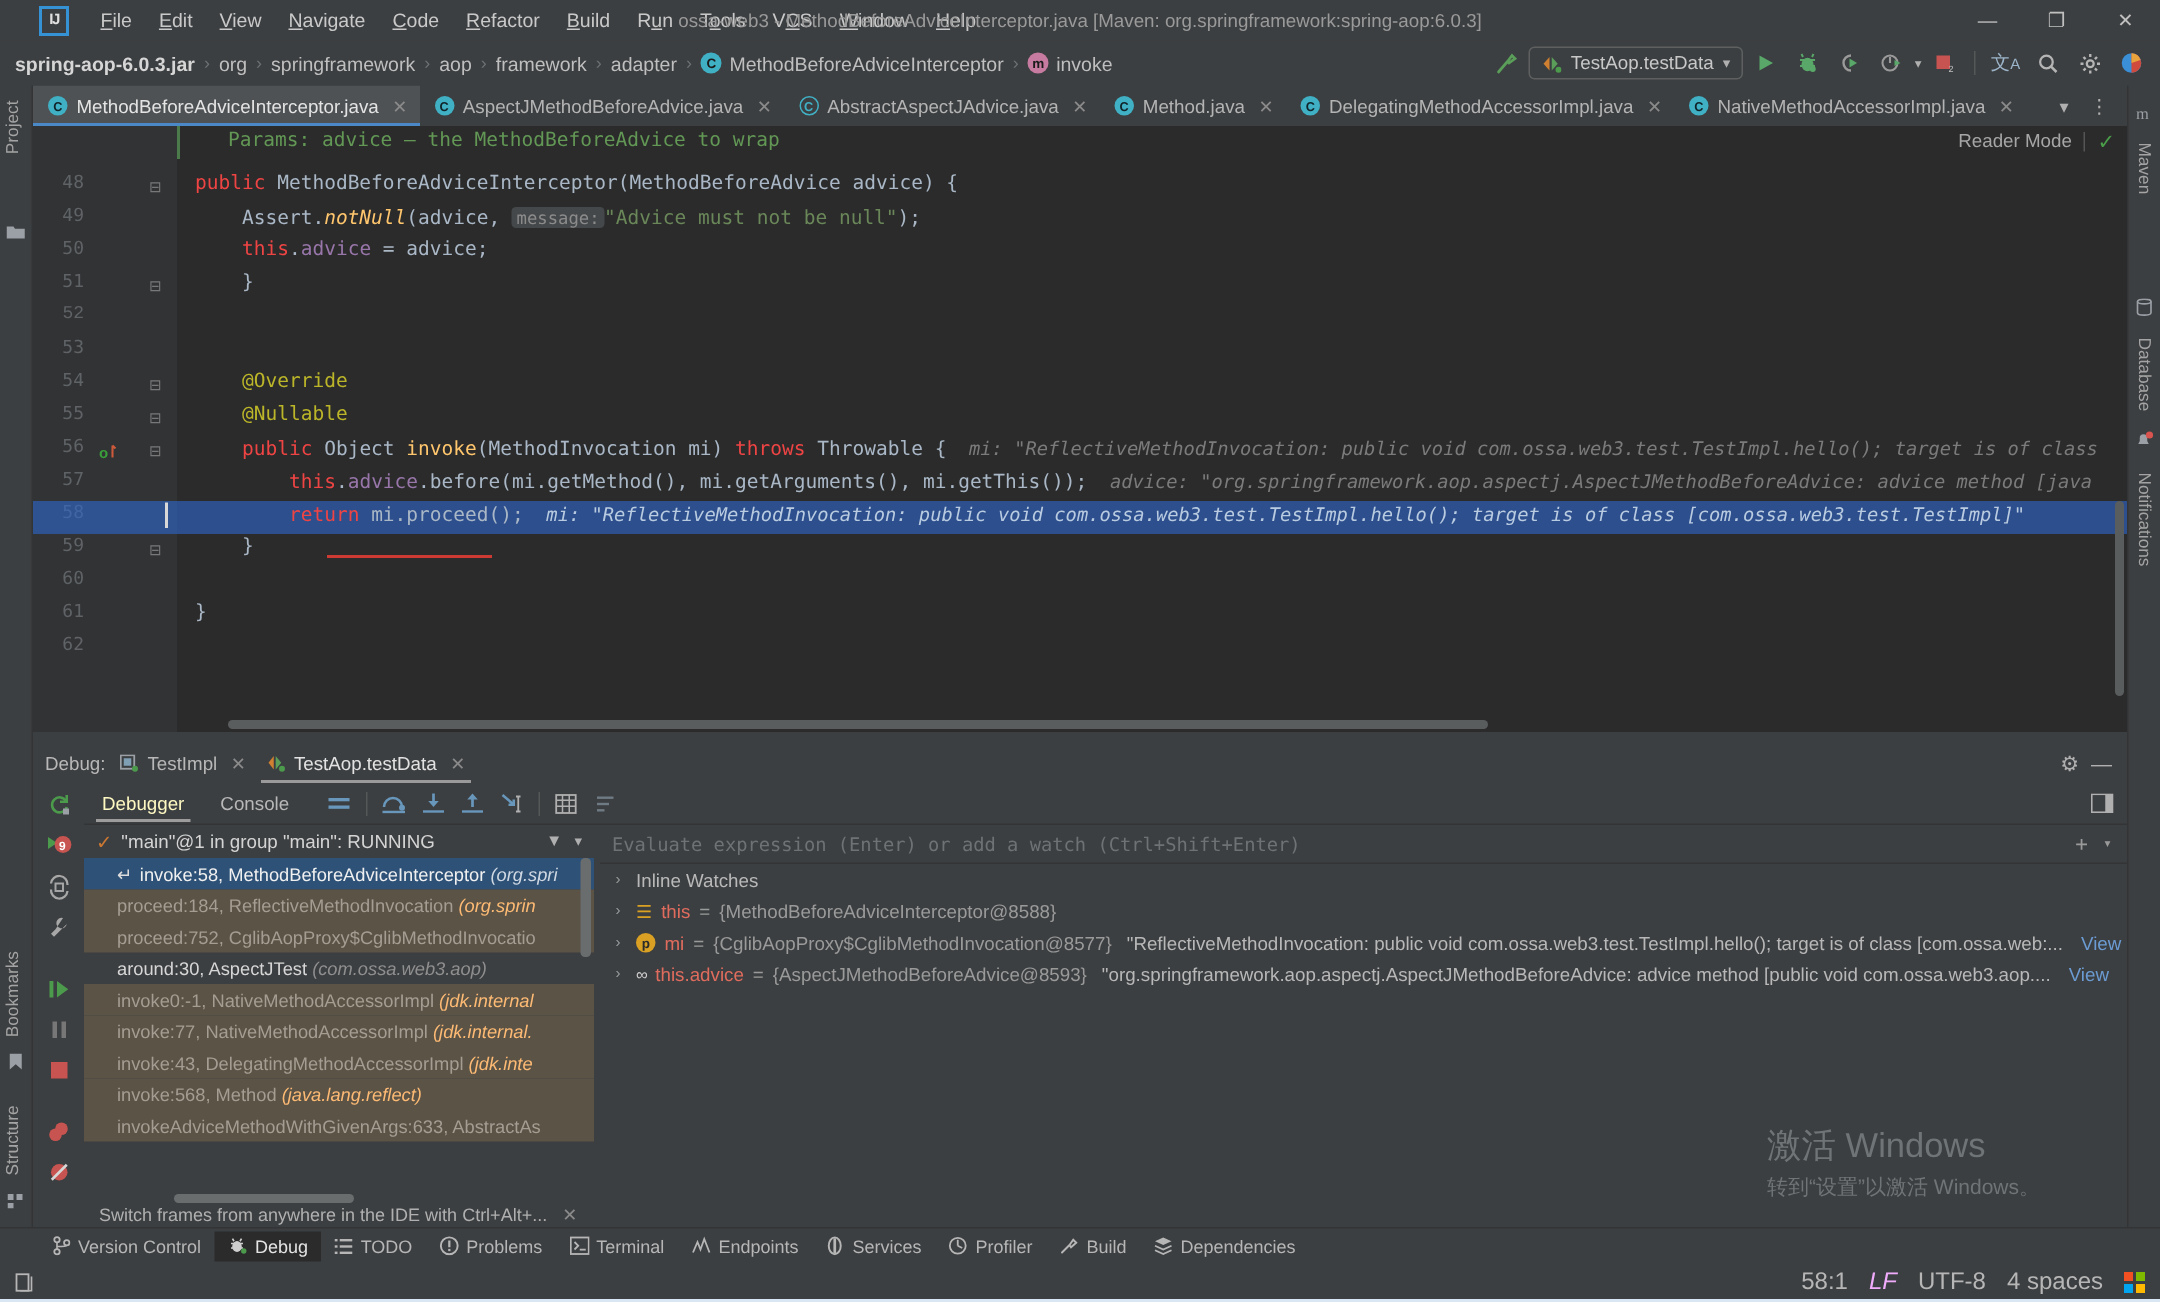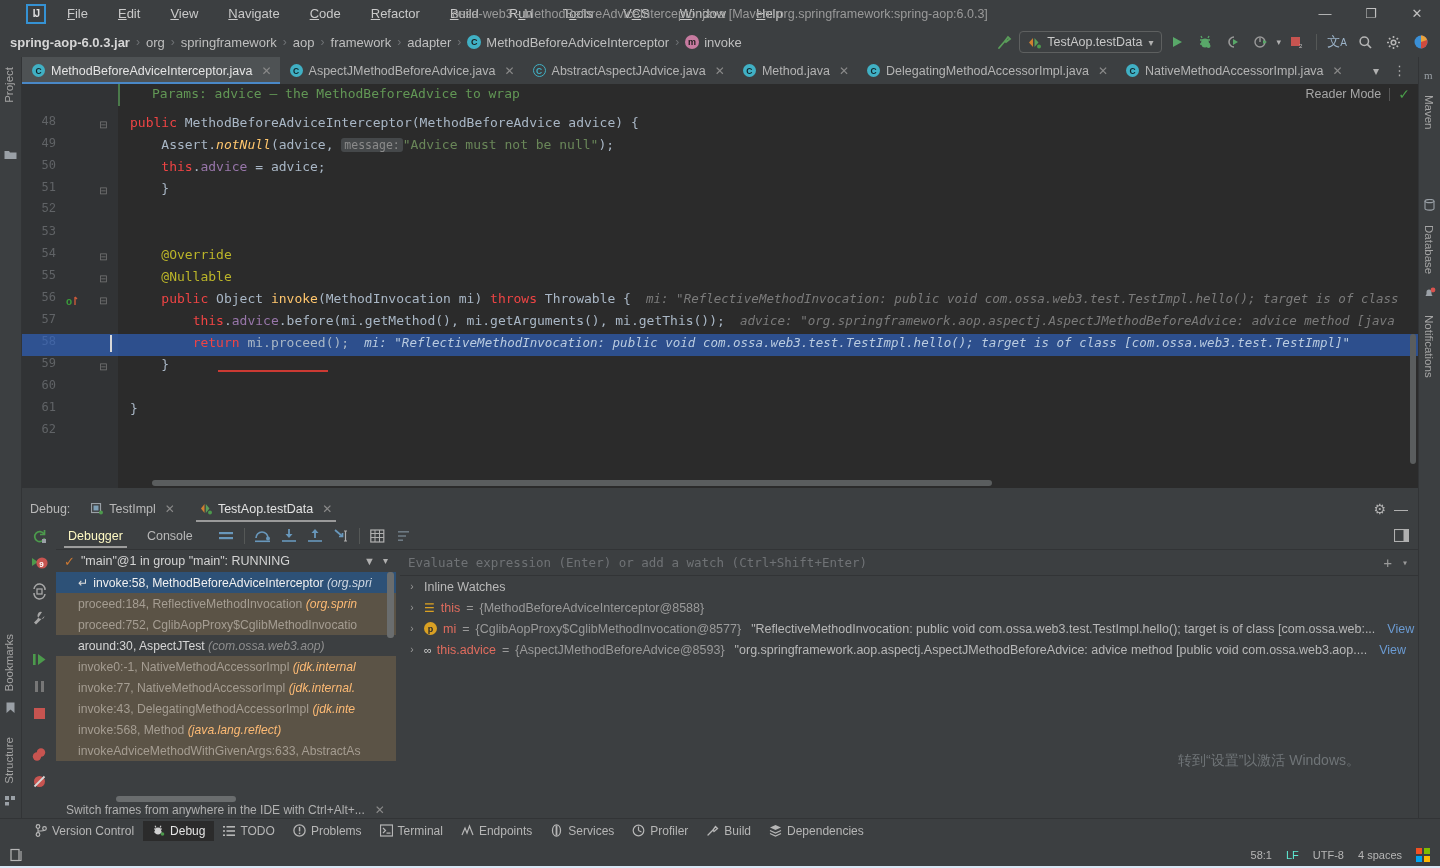--- a/index.html
+++ b/index.html
@@ -15,21 +15,21 @@
   
   .titlebar{
     position:absolute; left:0; top:0; width:1440px; height:27px;
     background:#3c3f41; display:flex; align-items:center;padding-left:16px;
   }
   .ij-logo{
     width:20px; height:20px; margin-left:10px; margin-right:12px;
     border:2px solid #3592d4; display:flex; align-items:center; justify-content:center;
     font-size:10px; font-weight:bold; color:#e0e0e0; letter-spacing:-1px;
   }
-  .menubar{ display:flex; align-items:center; gap:12px; }
+  .menubar{ display:flex; align-items:center; gap:0px; }
   .menubar .mi{
     padding:3px 9px; font-size:13px; color:#c9c9c9; cursor:default;
   }
   .win-title{
     position:absolute; left:0; right:0; top:0; height:27px;
     display:flex; align-items:center; justify-content:center;
     font-size:12.5px; color:#9a9a9a; pointer-events:none;
   }
   .win-ctrls{ position:absolute; right:0; top:0; height:27px; display:flex; align-items:center; }
   .win-ctrls div{ width:46px; height:27px; display:flex; align-items:center; justify-content:center;
@@ -133,21 +133,21 @@
     position:absolute; right:2px; top:250px; width:6px; height:130px; background:#5a5d5e; border-radius:3px;
   }
   .ed-scroll-h{
     position:absolute; left:130px; bottom:2px; height:6px; width:840px; background:#5a5d5e; border-radius:3px;
   }
 
   
   .dbg{
     position:absolute; left:22px; top:496px; width:1396px; height:330px; background:#3c3f41;
   }
-  .dbg-head{ height:26px; display:flex; align-items:center; padding-left:8px; gap:17px; }
+  .dbg-head{ height:26px; display:flex; align-items:center; padding-left:8px; gap:6px; }
   .dbg-lbl{ font-size:12.5px; color:#b8b8b8; }
   .dbg-tab{ display:flex;align-items:center;gap:6px;font-size:12.5px;color:#b8b8b8;
             position:relative; padding:4px 4px; }
   .dbg-tab.active{ color:#e2e2e2; }
   .dbg-tab.active:after{ content:""; position:absolute; left:0;right:0;bottom:-2px;height:2px;background:#9a9a9a; }
   .dbg-head-right{ margin-left:auto; display:flex; align-items:center; gap:8px; padding-right:10px; }
 
   .dbg-toolbar{
     position:absolute; left:34px; top:26px; width:1362px; height:28px;
     display:flex; align-items:center; gap:0px; border-bottom:1px solid #323436;
@@ -222,21 +222,21 @@
     display:flex; align-items:center; padding-left:26px; gap:0px;
     border-top:1px solid #323436;
   }
   .bbtn{ display:flex;align-items:center;gap:5px; font-size:12px; color:#b6b6b6; padding:3px 9px; }
   .bbtn.active{ background:#2b2b2b; color:#e4e4e4; }
 
   .statusbar{
     position:absolute; left:0; top:842px; width:1440px; height:26px; background:#3c3f41;
     display:flex; align-items:center; padding:0 10px;
   }
-  .status-right{ margin-left:auto; display:flex; align-items:center; gap:14px; font-size:11px; color:#b6b6b6; }
+  .status-right{ margin-left:auto; display:flex; align-items:center; gap:14px; font-size:16px; color:#b6b6b6; }
   .winflag{ width:14px;height:14px; display:grid; grid-template-columns:1fr 1fr; grid-template-rows:1fr 1fr; gap:1.5px; }
   .winflag i{ display:block; }
 
   .taskbar-hint{
     position:absolute; left:0; top:866px; width:1440px; height:2px; background:#d9e7f5;
   }
   svg{ display:block; }
 </style>
 </head>
 <body>
@@ -785,20 +785,21 @@
         <span class="vname">this.advice</span>
         <span class="vval"> = </span>
         <span class="vval">{AspectJMethodBeforeAdvice@8593}</span>
         <span class="vstr" style="margin-left:4px;">"org.springframework.aop.aspectj.AspectJMethodBeforeAdvice: advice method [public void com.ossa.web3.aop....</span>
         <span class="vlink" style="margin-left:6px;">View</span>
       </div>
     </div>
   </div>
 
   <div class="watermark">
+    <div class="w1">激活 Windows</div>
     <div class="w2">转到“设置”以激活 Windows。</div>
   </div>
 
   <div class="botbar">
     <div class="bbtn">
       <svg width="12" height="13" viewBox="0 0 12 13">
           <circle cx="3" cy="2.5" r="1.8" fill="none" stroke="#b6b6b6" stroke-width="1.2"></circle>
           <circle cx="3" cy="10.5" r="1.8" fill="none" stroke="#b6b6b6" stroke-width="1.2"></circle>
           <circle cx="9.5" cy="4.5" r="1.8" fill="none" stroke="#b6b6b6" stroke-width="1.2"></circle>
           <path d="M3 4.3 L3 8.7 M3 7 Q9.5 7 9.5 6.3" stroke="#b6b6b6" stroke-width="1.1" fill="none"></path>
@@ -878,21 +879,21 @@
 
   <div class="statusbar">
     <span>
       <svg width="14" height="14" viewBox="0 0 14 14">
           <rect x="1" y="1.5" width="8" height="11" fill="none" stroke="#b6b6b6" stroke-width="1.2"></rect>
           <path d="M11 3 L11 12.5 L3.5 12.5" stroke="#b6b6b6" stroke-width="1.1" fill="none"></path>
         </svg>
     </span>
     <span class="status-right">
       <span>58:1</span>
-      <span style="color:#5eead4;">LF</span>
+      <span style="color:#f0abfc;font-style:italic;">LF</span>
       <span>UTF-8</span>
       <span>4 spaces</span>
       <span class="winflag">
         <i style="background:#f25022;"></i>
           <i style="background:#7fba00;"></i>
           <i style="background:#00a4ef;"></i>
           <i style="background:#ffb900;"></i>
       </span>
     </span>
   </div>

